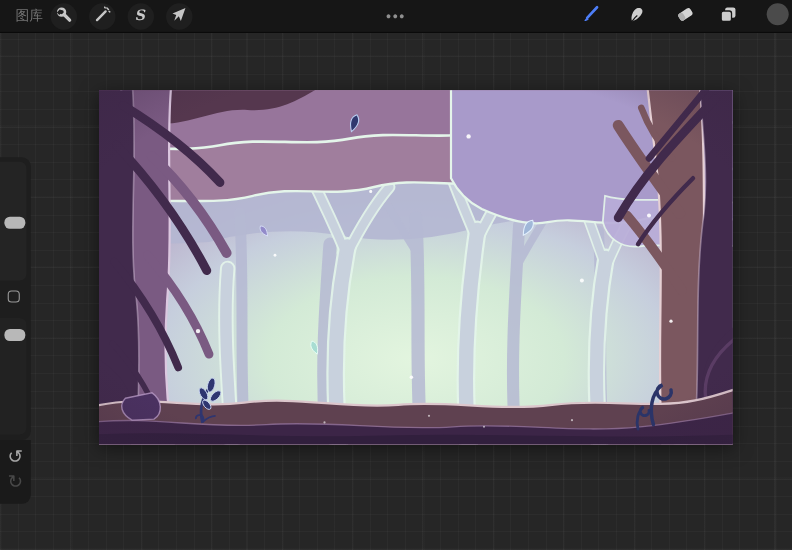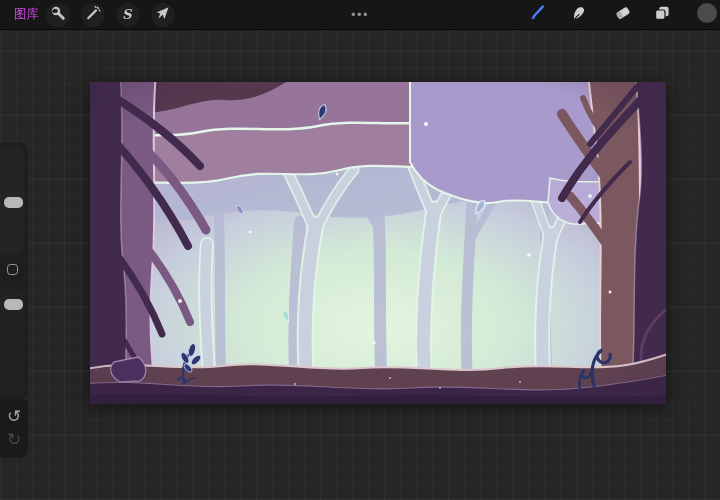--- a/index.html
+++ b/index.html
@@ -8,21 +8,21 @@
     font-family:"Liberation Sans",sans-serif;
     background-color:#262626;
     background-image:
       repeating-linear-gradient(0deg, rgba(255,255,255,.028) 0 1px, transparent 1px 16px),
       repeating-linear-gradient(90deg, rgba(255,255,255,.028) 0 1px, transparent 1px 16px),
       repeating-linear-gradient(0deg, rgba(255,255,255,.012) 0 2px, transparent 2px 64px),
       repeating-linear-gradient(90deg, rgba(255,255,255,.012) 0 2px, transparent 2px 64px);
   }
   
   .topbar{position:absolute;top:0;left:0;right:0;height:29px;background:#161616;border-bottom:1px solid #0a0a0a;z-index:20;}
-  .gallery-btn{position:absolute;left:14px;top:0;height:29px;line-height:29px;background:none;border:none;color:#d946ef;font-size:12.5px;font-family:inherit;padding:0;cursor:pointer;}
+  .gallery-btn{position:absolute;left:14px;top:0;height:29px;line-height:29px;background:none;border:none;color:#737373;font-size:12.5px;font-family:inherit;padding:0;cursor:pointer;}
   .tool-btn{position:absolute;top:2.5px;width:24px;height:24px;border:none;border-radius:50%;display:flex;align-items:center;justify-content:center;background:transparent;padding:0;cursor:pointer;}
   .tool-btn.haloed{background:#1f1f1f;}
   .tb-center{position:absolute;left:50%;top:0;transform:translateX(-50%);height:29px;line-height:26px;color:#8f8f8f;font-size:13px;letter-spacing:1.5px;background:none;border:none;cursor:pointer;}
   .sel-glyph{color:#c9c9c9;font-family:"DejaVu Serif",serif;font-style:italic;font-weight:bold;font-size:13px;line-height:1;}
   
   .sidebar{position:absolute;left:0;top:143px;width:28px;height:257px;background:#1e1e1e;border-radius:0 8px 8px 0;z-index:10;}
   .sb-track-top{position:absolute;left:0;top:4px;width:24px;height:108px;background:#242424;border-radius:0 6px 6px 0;}
   .sb-track-bot{position:absolute;left:0;top:146px;width:24px;height:106px;background:#222;border-radius:0 6px 6px 0;}
   .sb-handle{position:absolute;left:4px;width:19px;height:11px;border-radius:5px;background:#b8b8b8;border:none;padding:0;cursor:pointer;}
   .sb-handle.h1{top:54px;}

